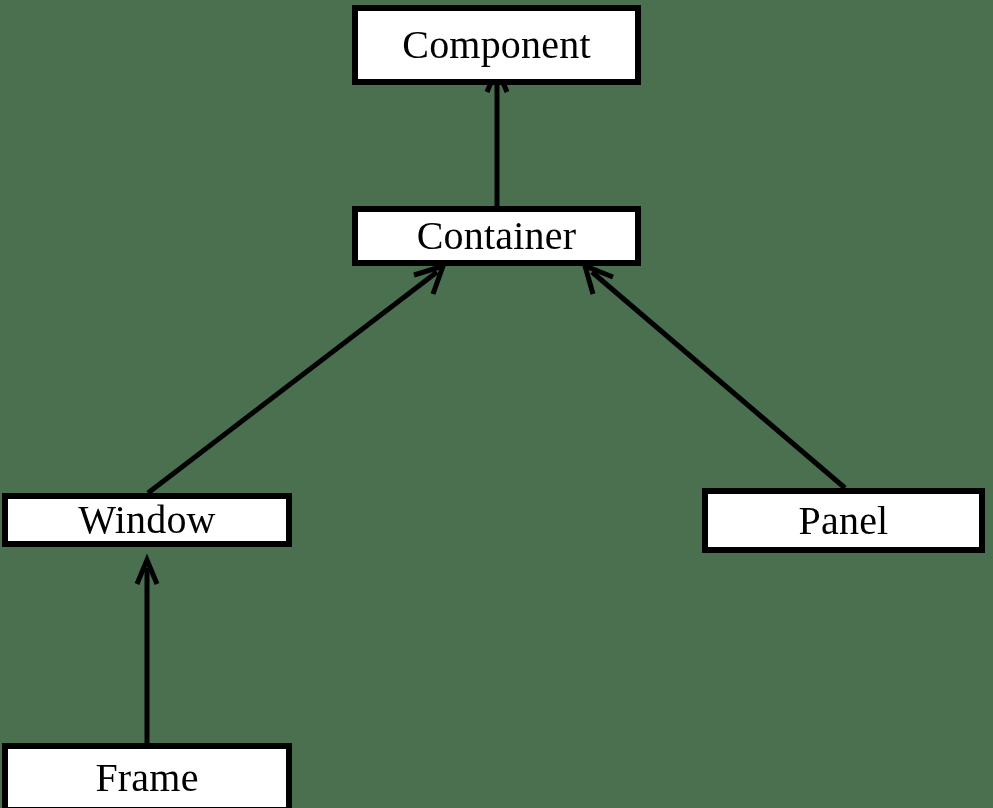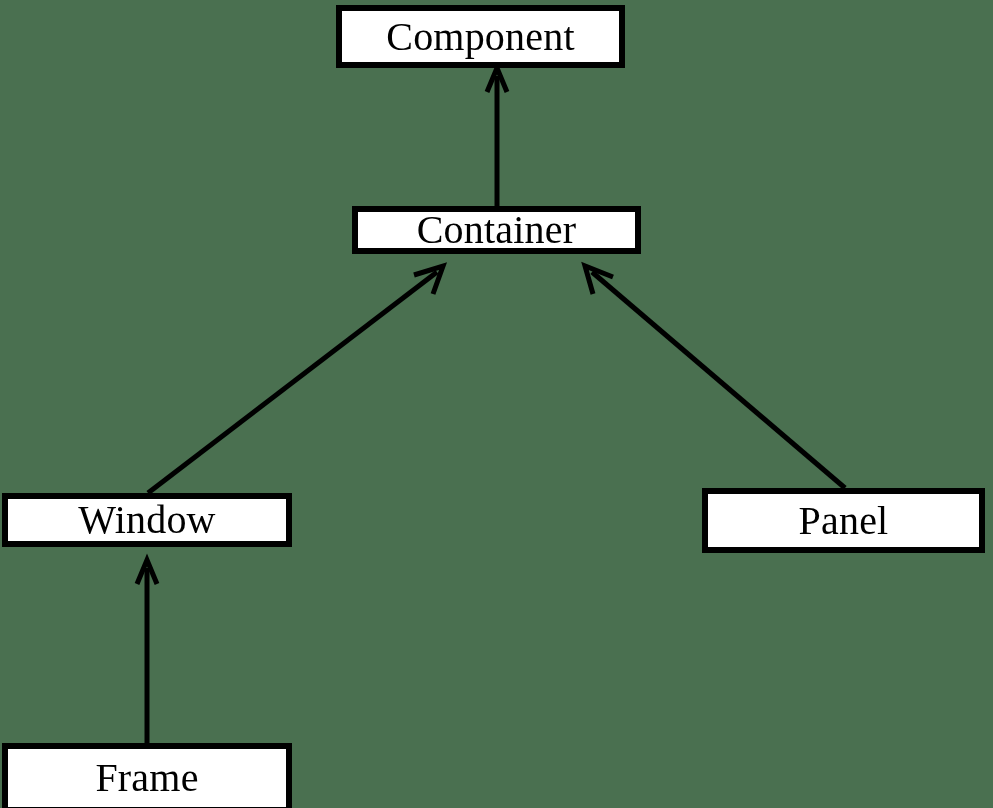--- a/index.html
+++ b/index.html
@@ -66,25 +66,25 @@
       <line x1="845" y1="488" x2="592" y2="272" stroke="#000000" stroke-width="5"></line>
       <polyline points="613,277 585,266 593,294" fill="none" stroke="#000000" stroke-width="5" stroke-linecap="butt" stroke-linejoin="miter"></polyline>
     </g>
 
     <g>
       <line x1="147" y1="743" x2="147" y2="568" stroke="#000000" stroke-width="5"></line>
       <polyline points="137,584 147,560 157,584" fill="none" stroke="#000000" stroke-width="5" stroke-linecap="butt" stroke-linejoin="miter"></polyline>
     </g>
   </svg>
 
-  <div class="node-box" style="left:336px; top:5px; width:289px; height:63px;">
+  <div class="node-box" style="left:352px; top:5px; width:289px; height:80px;">
     <span class="node-label">Component</span>
   </div>
 
-  <div class="node-box" style="left:352px; top:206px; width:289px; height:48px;">
+  <div class="node-box" style="left:352px; top:206px; width:289px; height:60px;">
     <span class="node-label">Container</span>
   </div>
 
   <div class="node-box" style="left:2px; top:493px; width:290px; height:54px;">
     <span class="node-label">Window</span>
   </div>
 
   <div class="node-box" style="left:702px; top:488px; width:283px; height:65px;">
     <span class="node-label">Panel</span>
   </div>

